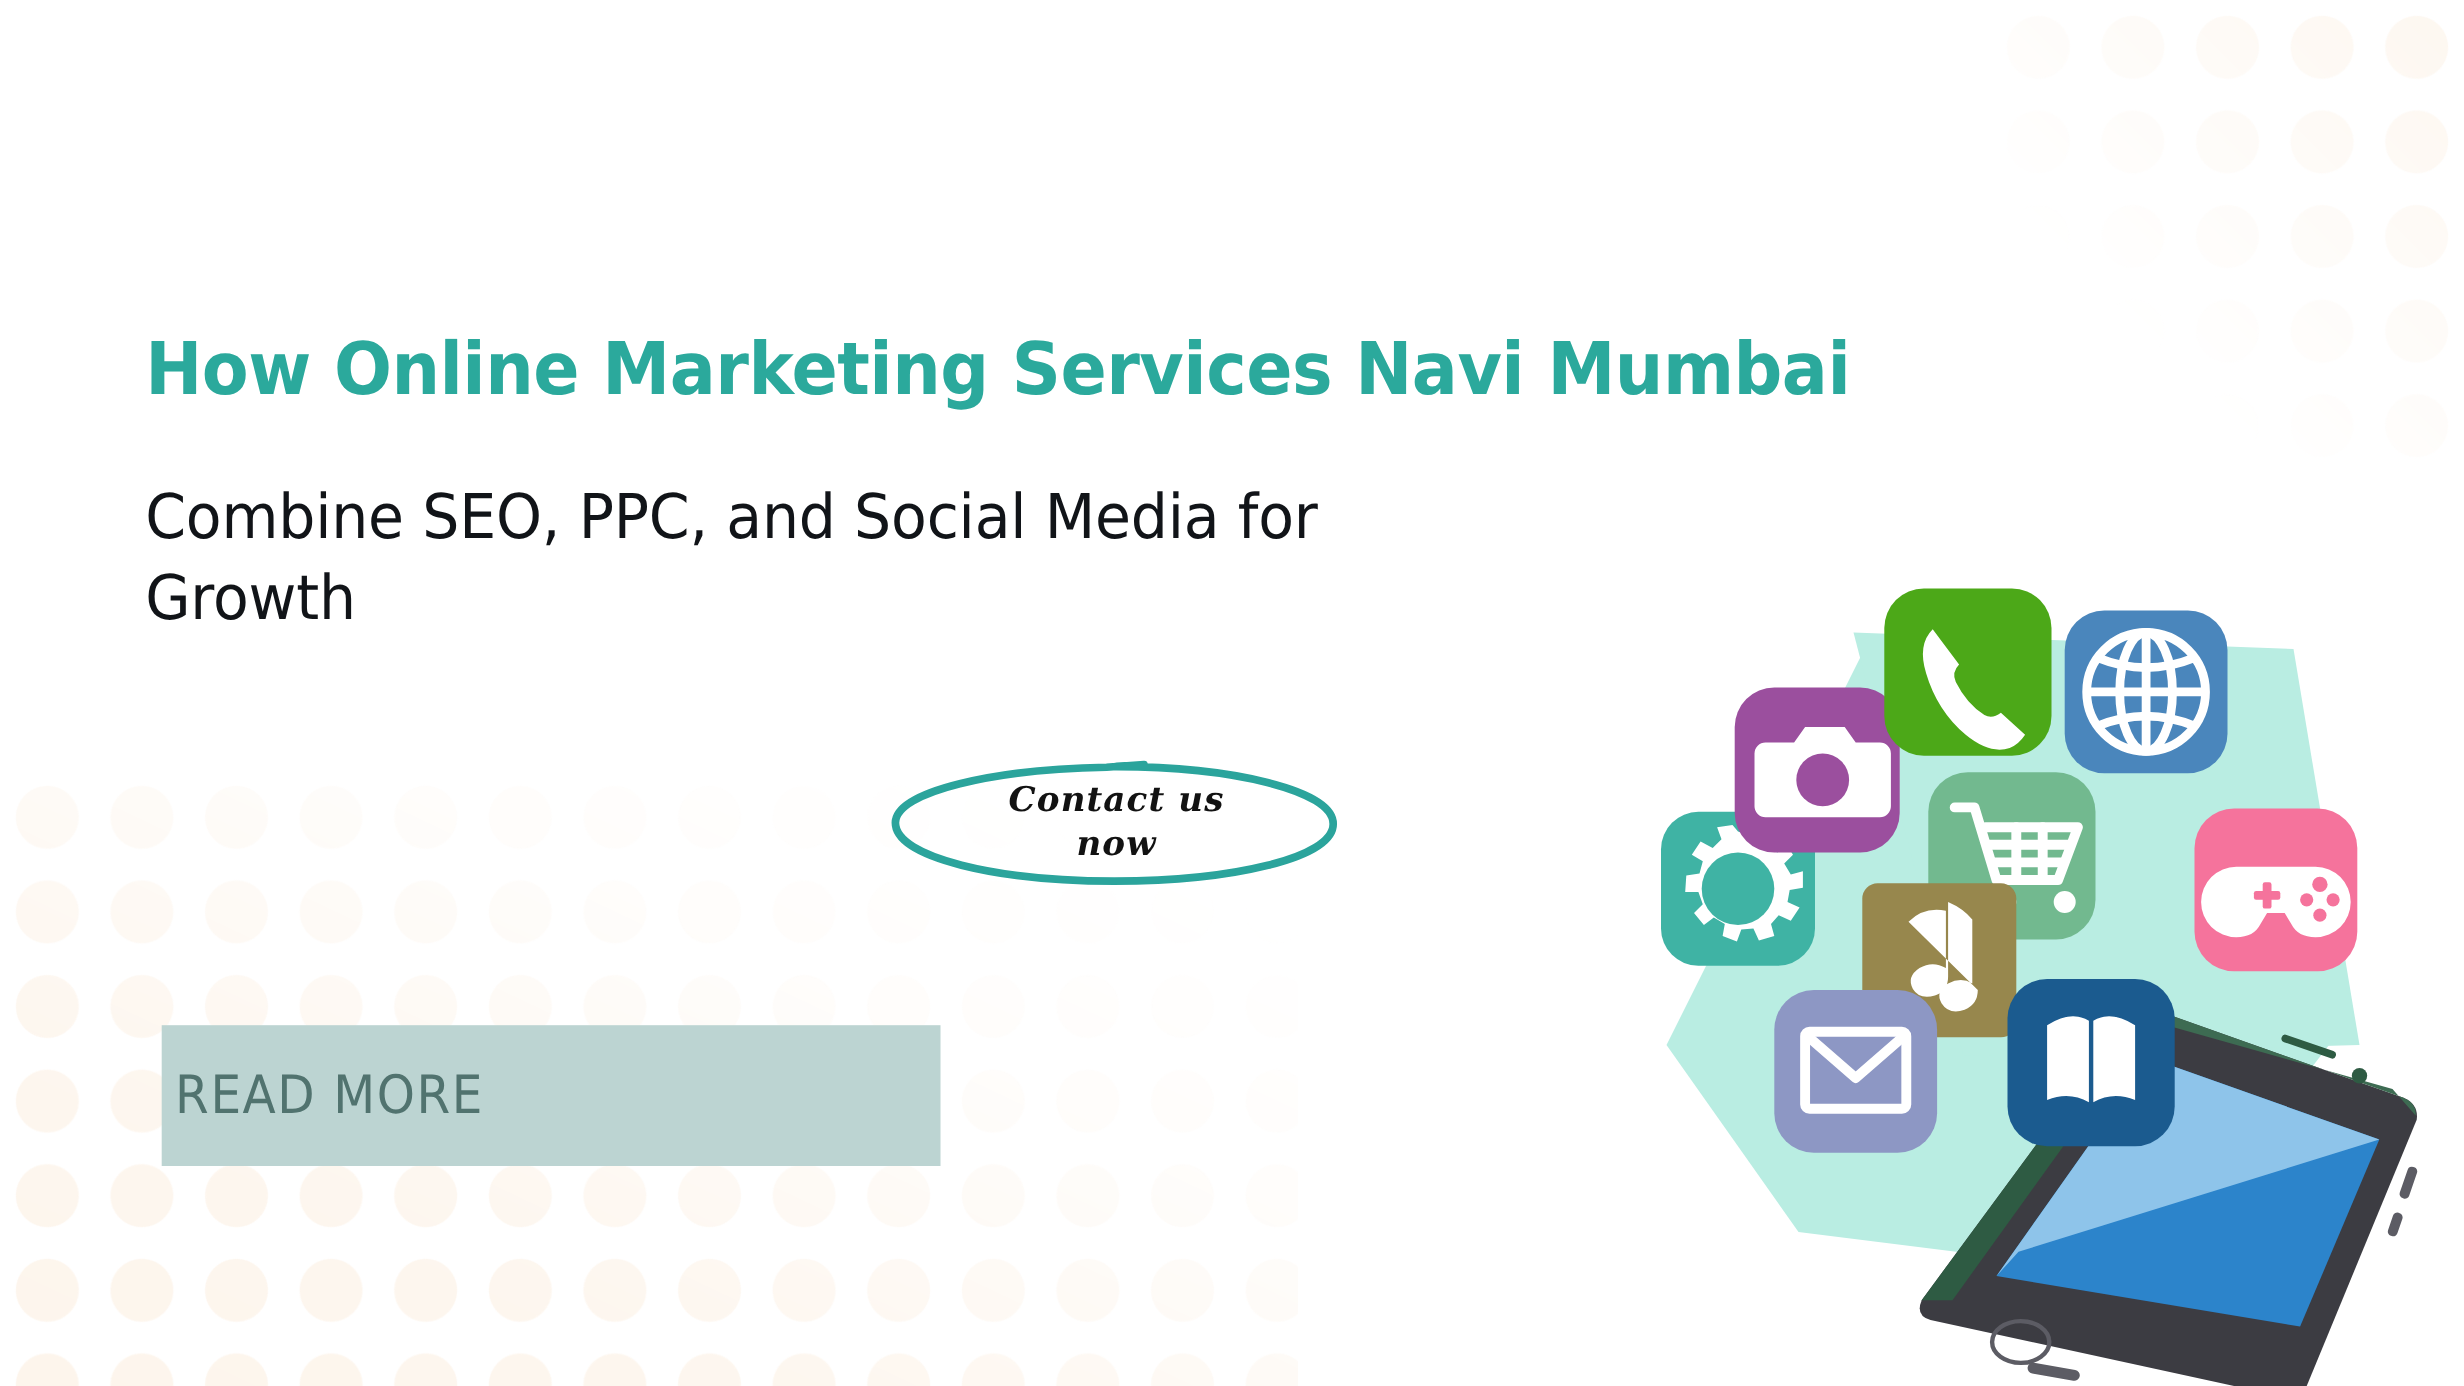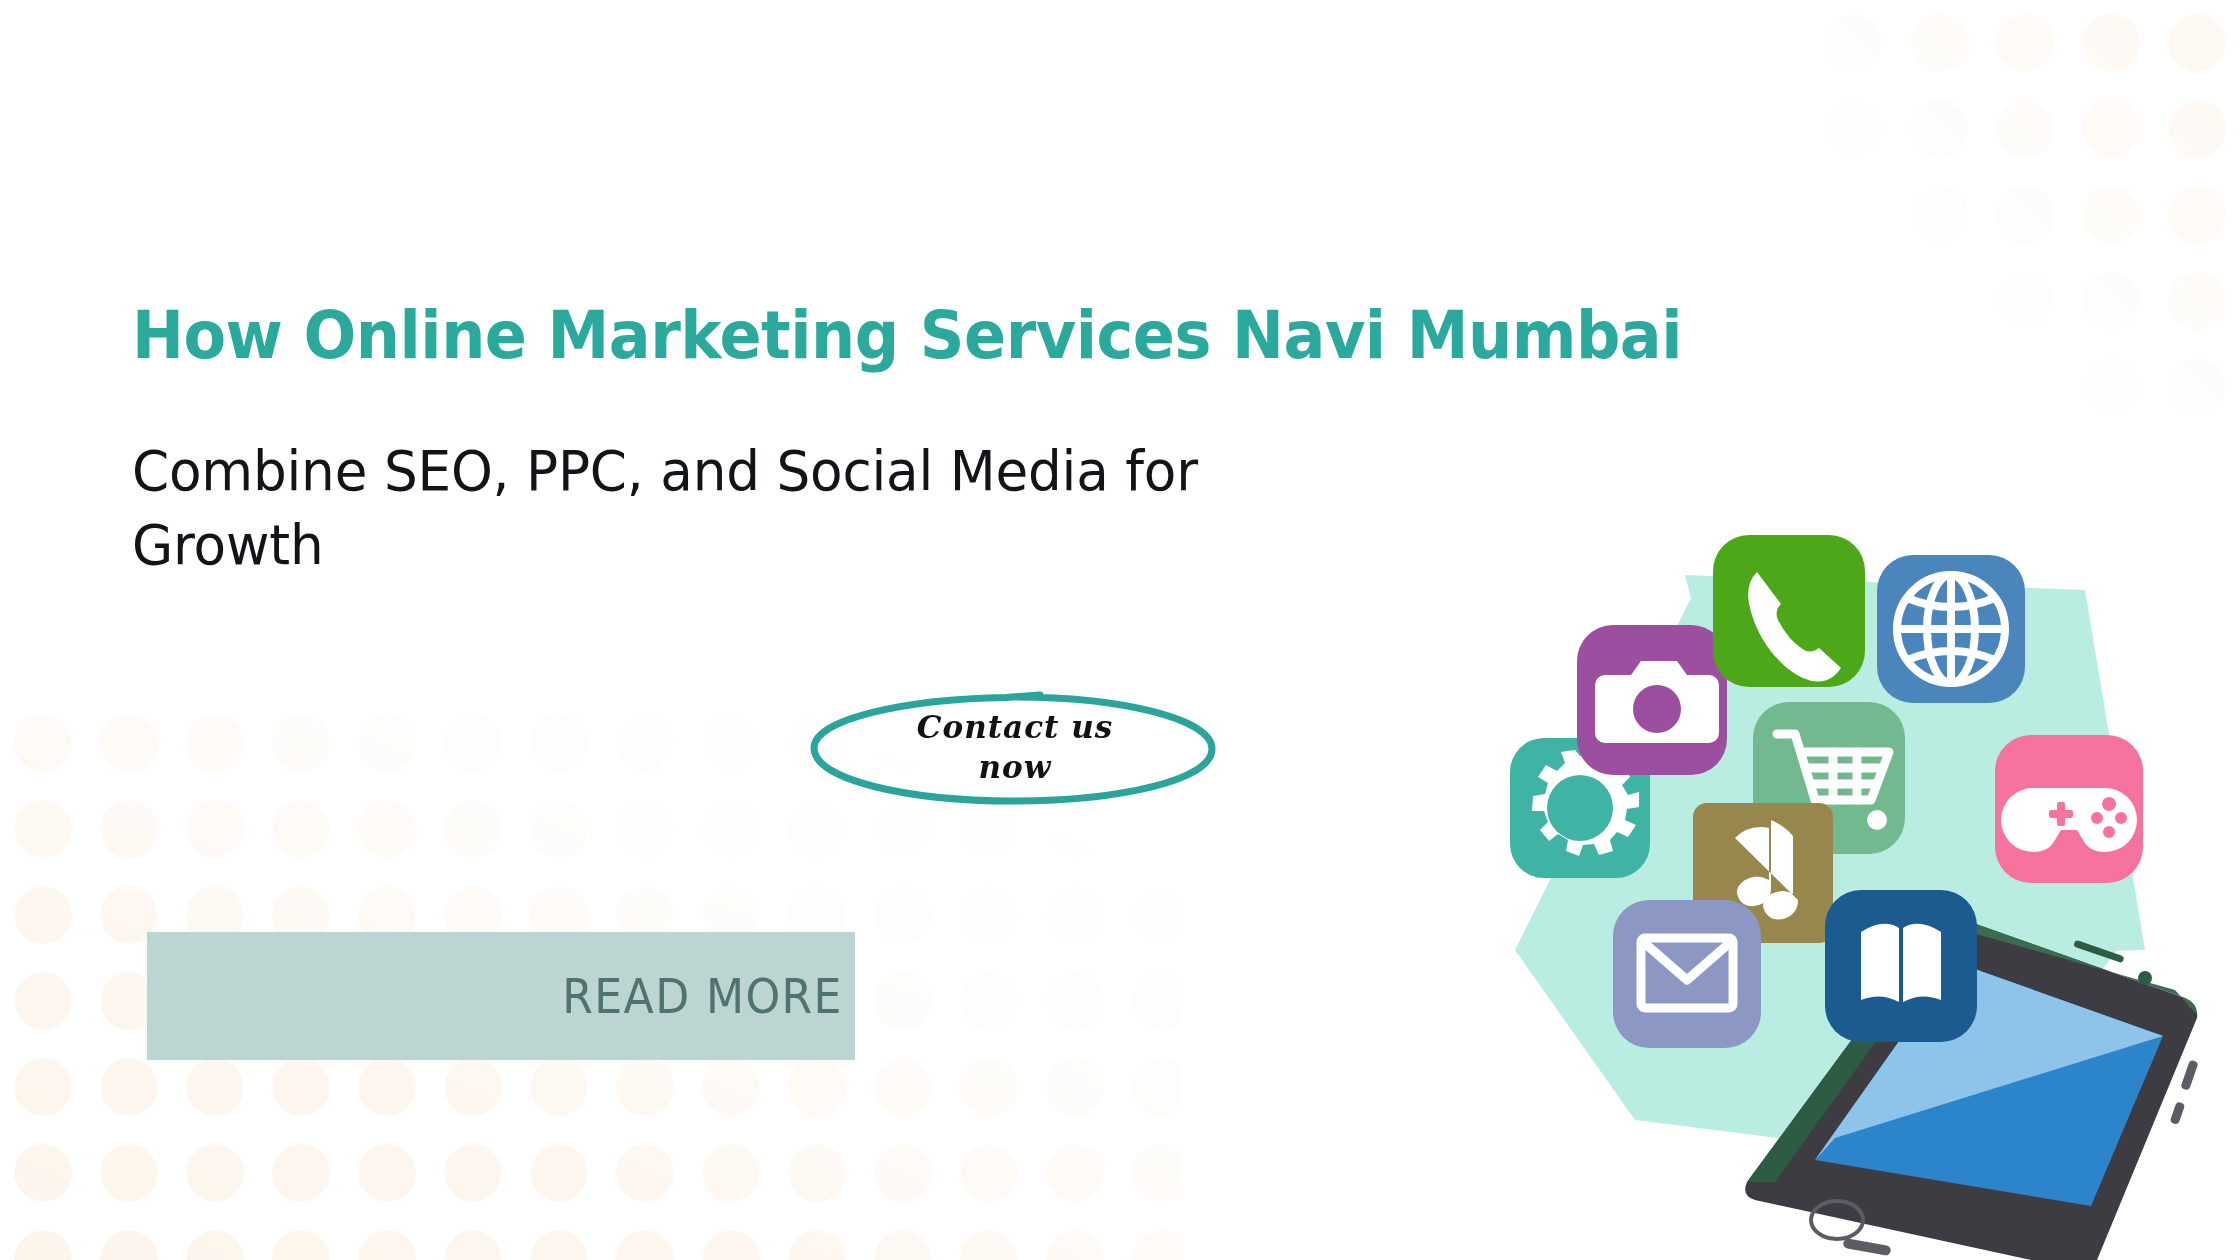--- a/index.html
+++ b/index.html
@@ -132,21 +132,21 @@
     position: absolute;
     left: 147px;
     top: 932px;
     width: 708px;
     height: 128px;
     background: #BCD4D2;
     border: none;
     padding: 0;
     display: flex;
     align-items: center;
-    justify-content: flex-end;
+    justify-content: flex-start;
     cursor: pointer;
   }
   .read-more-label {
     font-family: "DejaVu Sans", sans-serif;
     font-size: 48px;
     color: #51736F;
     letter-spacing: 1.5px;
     transform: scaleX(0.92);
   }
 

